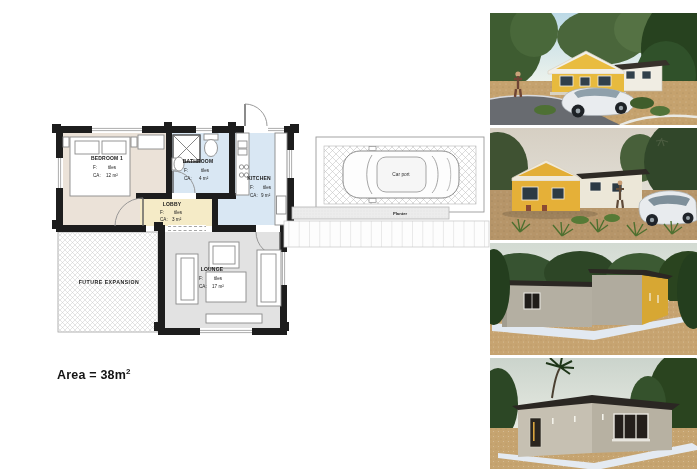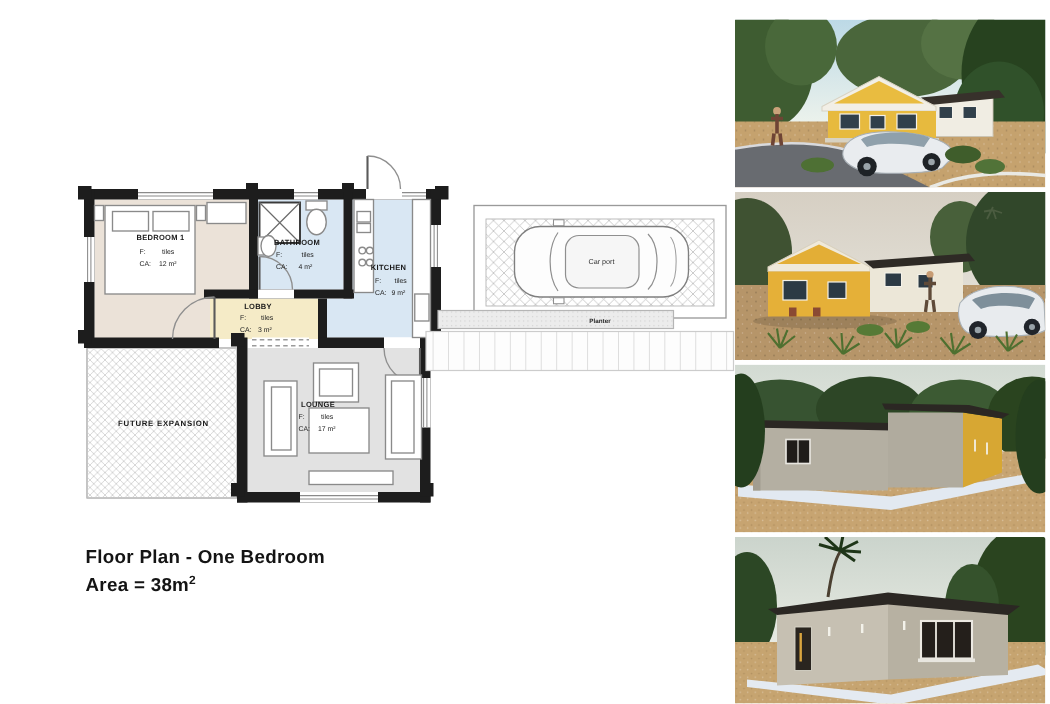--- a/index.html
+++ b/index.html
@@ -241,21 +241,20 @@
         <text class="rv" x="199" y="287.5">CA:</text>
         <text class="rv" x="212" y="287.5">17 m²</text>
       </g>
       <text class="fut" x="109" y="284" text-anchor="middle">FUTURE EXPANSION</text>
       <text class="cp" x="401" y="176" text-anchor="middle">Car port</text>
       <text class="pl" x="400" y="215.2" text-anchor="middle">Planter</text>
     </g>
   </svg>
 
   <div class="title-block">
-    <div>Floor Plan - One Bedroom</div>
     <div><span>Area = 38m</span><sup>2</sup></div>
   </div>
 
   <div class="photo" style="top:13px">
     <svg width="207" height="112" viewBox="0 0 207 112">
       <defs>
         <linearGradient id="sky1" x1="0" y1="0" x2="0" y2="1">
           <stop offset="0" stop-color="#bcd9e6"></stop>
             <stop offset="1" stop-color="#eef3ec"></stop>
         </linearGradient>

